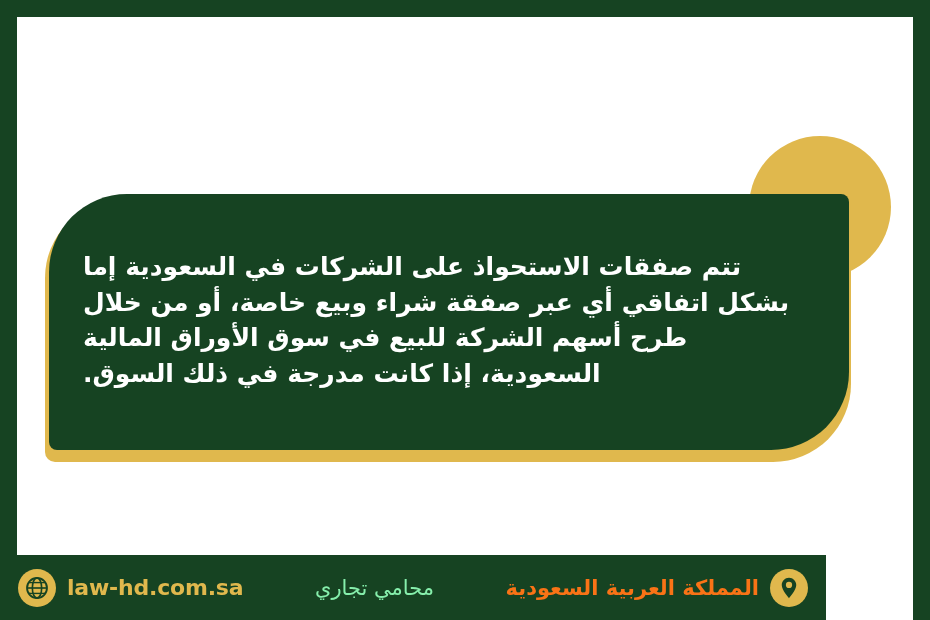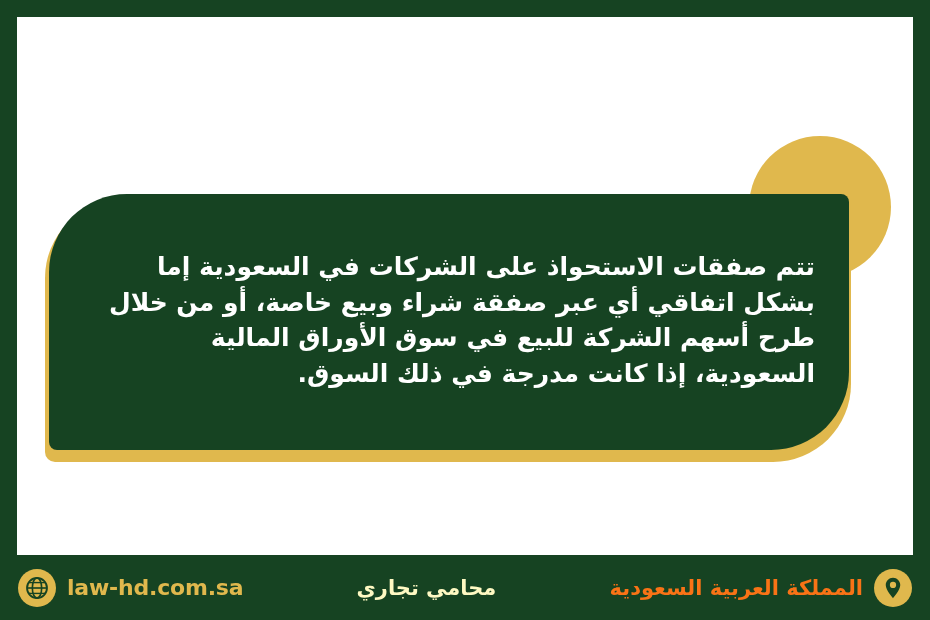--- a/index.html
+++ b/index.html
@@ -74,32 +74,32 @@
     justify-content: center;
     box-sizing: border-box;
     padding: 10px 34px 14px 34px;
   }
 
   .card-text {
     color: #ffffff;
     font-size: 25px;
     font-weight: bold;
     line-height: 1.42;
-    text-align: right;
+    text-align: left;
     direction: rtl;
     letter-spacing: 0px;
     width: 100%;
   }
 
   
   .footer {
     position: absolute;
     left: 0;
     bottom: 0;
-    width: 930px;
+    width: 826px;
     height: 65px;
     background: #164322;
     z-index: 5;
     display: flex;
     align-items: center;
     justify-content: space-between;
     box-sizing: border-box;
     padding: 17px 18px;
     direction: ltr;
   }
@@ -125,23 +125,23 @@
   .footer-url {
     color: #E0B84D;
     font-size: 22px;
     font-weight: bold;
     font-family: "DejaVu Sans", sans-serif;
     letter-spacing: -0.2px;
     white-space: nowrap;
   }
 
   .footer-center {
-    color: #fef9c3;
+    color: #86efac;
     font-size: 21px;
-    font-weight: bold;
+    font-weight: normal;
     direction: rtl;
     white-space: nowrap;
   }
 
   .footer-country {
     color: #f97316;
     font-size: 21px;
     font-weight: bold;
     direction: rtl;
     white-space: nowrap;

